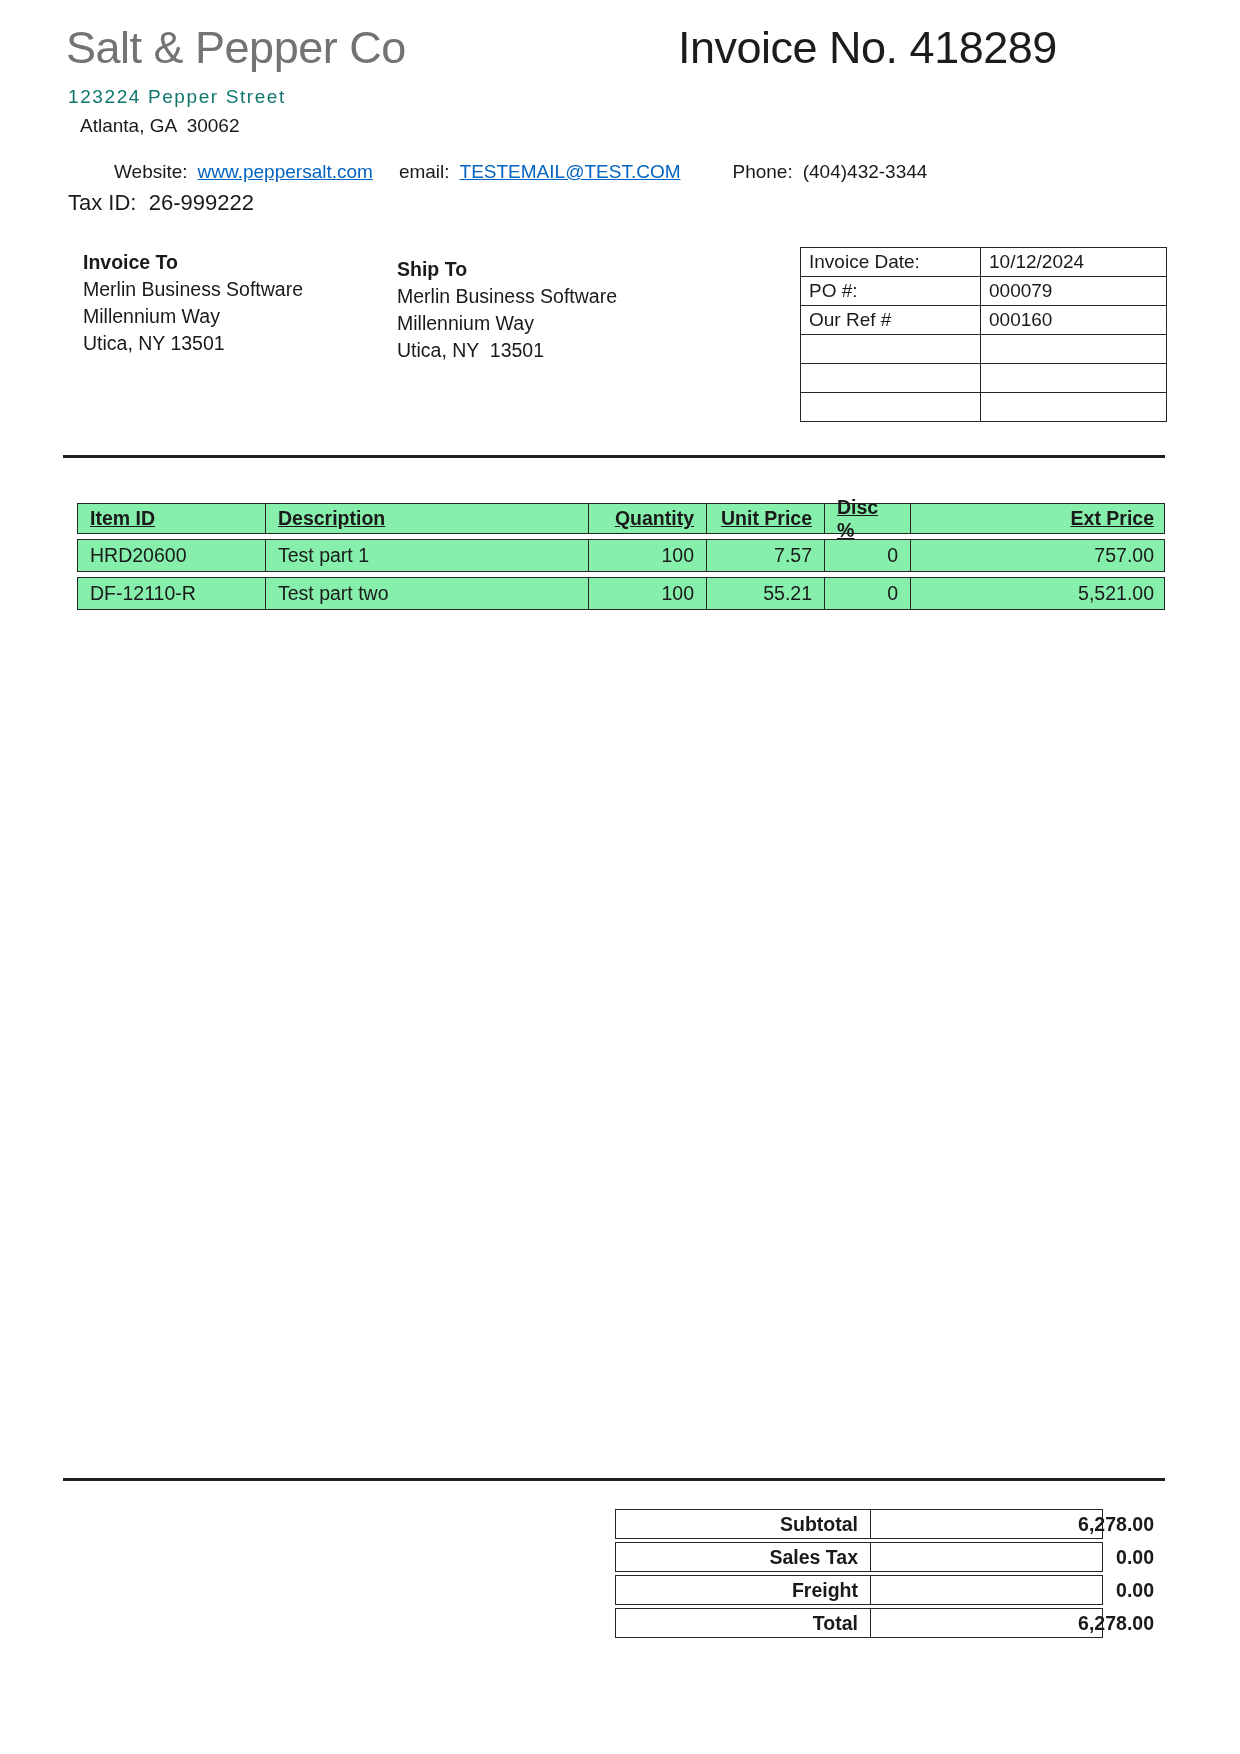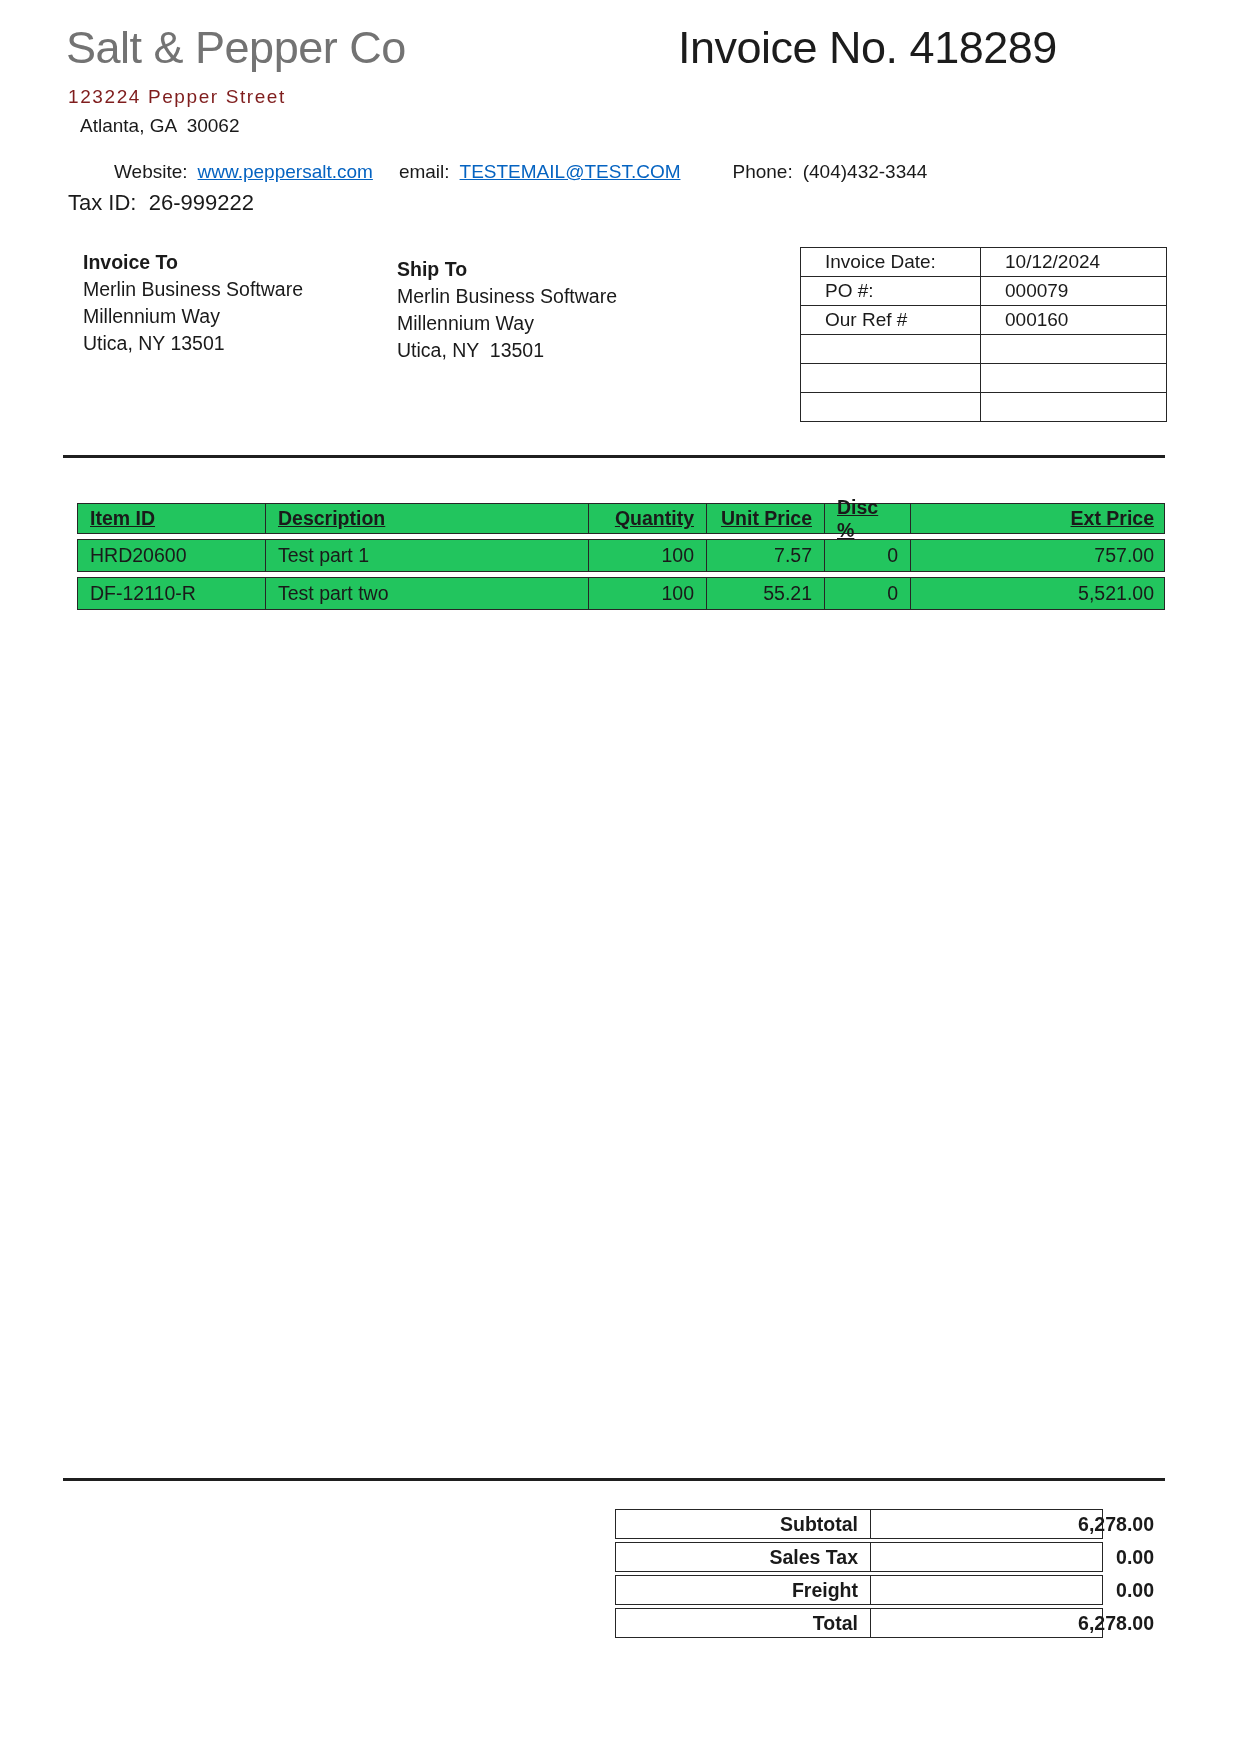--- a/index.html
+++ b/index.html
@@ -16,21 +16,21 @@
   .company-name {
     left: 66px; top: 22px;
     font-size: 45px; font-weight: 300; letter-spacing: -0.5px; color: #737373;
   }
   .invoice-no {
     left: 678px; top: 22px;
     font-size: 45px; font-weight: 300; letter-spacing: -0.5px; color: #1c1c1c;
   }
   .street {
     left: 68px; top: 86px;
-    font-size: 19px; color: #7f1d1d; letter-spacing: 1.6px;
+    font-size: 19px; color: #0f766e; letter-spacing: 1.6px;
   }
   .city { left: 80px; top: 115px; font-size: 19px; white-space: pre-wrap; }
 
   .contact-line { left: 68px; top: 161px; font-size: 19px; margin-left: 46px; }
   .contact-line .lbl { margin-right: 10px; }
   .gap-md { margin-left: 26px; }
   .gap-lg { margin-left: 52px; }
   a.doclink { color: #0563c1; text-decoration: underline; cursor: pointer; }
   .taxid { left: 68px; top: 190px; font-size: 22px; white-space: pre-wrap; }
 
@@ -43,38 +43,38 @@
 
   
   .info-table {
     left: 800px; top: 247px;
     border-collapse: collapse;
   }
   .info-table td {
     border: 1.5px solid #262626;
     height: 29px;
     font-size: 19px;
-    padding: 0 24px;
+    padding: 0 8px;
     vertical-align: middle;
   }
   .info-table td.c0 { width: 180px; }
   .info-table td.c1 { width: 186px; }
 
   
   .rule { height: 0; border-top: 3px solid #1f1f1f; }
   .rule-top { left: 63px; top: 455px; width: 1102px; }
   .rule-bottom { left: 63px; top: 1478px; width: 1102px; }
 
   
   .items { left: 77px; top: 503px; width: 1088px; }
   .items-row {
     display: grid;
     grid-template-columns: 188px 323px 118px 118px 86px 255px;
     border: 1.5px solid #262626;
-    background: #22c55e;
+    background: #86efac;
   }
   .items-row + .items-row { margin-top: 5px; }
   .items-row > div {
     border-right: 1.5px solid #262626;
     font-size: 19.5px;
     display: flex; align-items: center;
     padding: 0 12px;
     height: 31px;
   }
   .items-row.header > div { height: 29px; }

